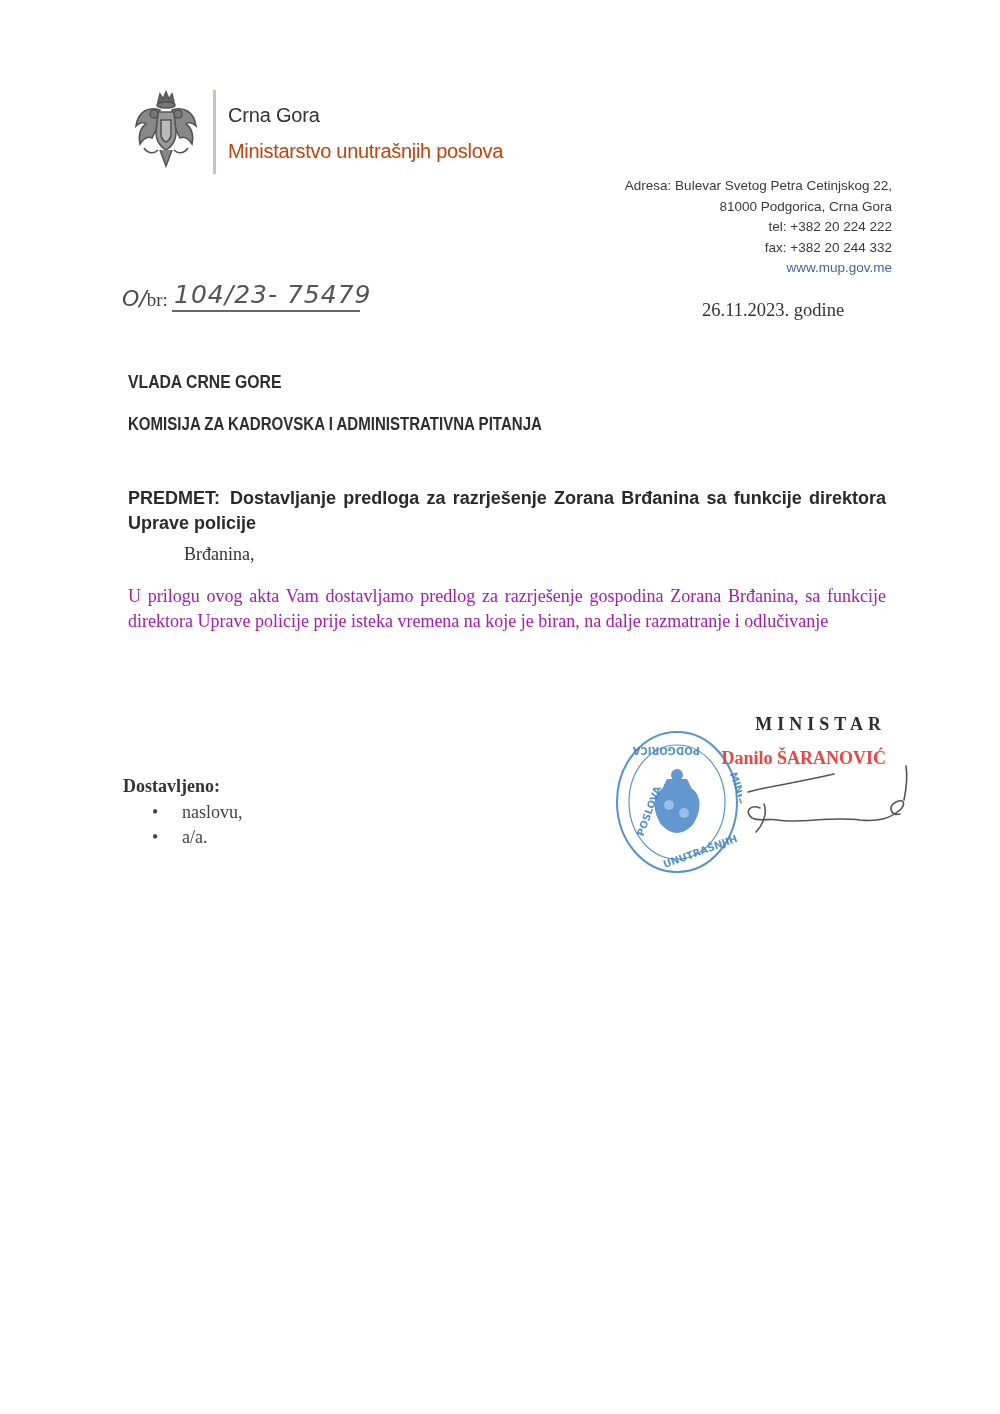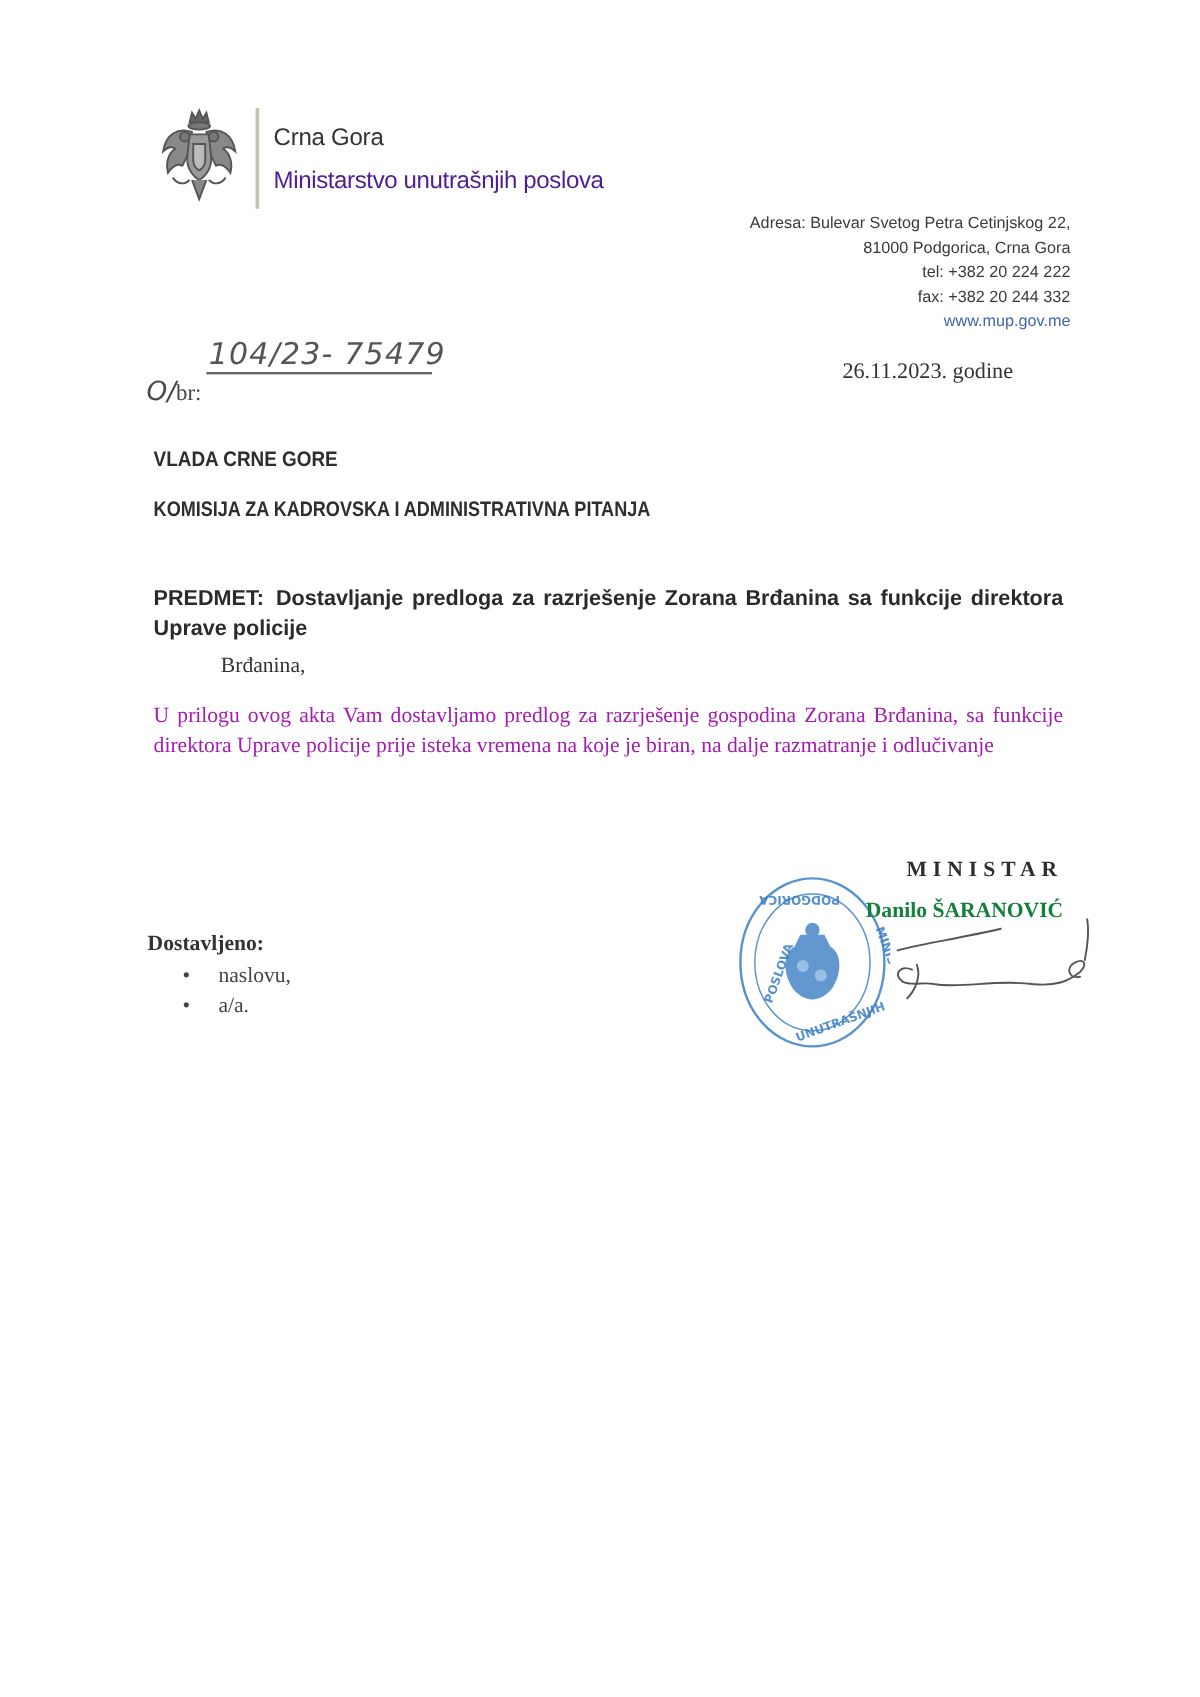--- a/index.html
+++ b/index.html
@@ -3,48 +3,48 @@
 <meta charset="utf-8">
 <style>
   html, body { margin: 0; padding: 0; background: #ffffff; }
   body { width: 1000px; height: 1414px; position: relative; overflow: hidden; font-family: "Liberation Sans", sans-serif; color: #2b2b2b; }
   .abs { position: absolute; }
 
   
   .coat { left: 130px; top: 88px; width: 72px; height: 84px; }
   .divider { left: 213px; top: 90px; width: 3px; height: 84px; background: #c9c2b4; }
   .country { left: 228px; top: 104px; font-size: 20px; color: #333; letter-spacing: -0.2px; }
-  .ministry { left: 228px; top: 140px; font-size: 20px; color: #4c1d95; letter-spacing: -0.3px; }
+  .ministry { left: 228px; top: 140px; font-size: 20px; color: #c2410c; letter-spacing: -0.3px; }
 
   .addr { right: 108px; top: 176px; text-align: right; font-size: 13.5px; line-height: 20.5px; color: #3a3a3a; }
   .addr .web { color: #3f66a8; }
 
   .ref { left: 122px; top: 280px; height: 34px; }
-  .ref .prefix { font-family: "Liberation Serif", serif; font-size: 19px; color: #444; position: absolute; left: 0; top: 6px; white-space: nowrap; margin-top: 28px; }
+  .ref .prefix { font-family: "Liberation Serif", serif; font-size: 19px; color: #444; position: absolute; left: 0; top: 6px; white-space: nowrap; }
   .ref .prefix .hand { font-family: "DejaVu Sans", sans-serif; font-style: italic; font-size: 22px; color: #4a4a4a; }
   .ref .num { position: absolute; left: 52px; top: 0; font-family: "DejaVu Sans", sans-serif; font-style: italic; font-size: 25px; letter-spacing: 1px; color: #555; white-space: nowrap; }
   .ref .line { position: absolute; left: 50px; top: 30px; width: 188px; height: 1.5px; background: #666; }
 
   .date { left: 702px; top: 300px; font-family: "Liberation Serif", serif; font-size: 18.5px; color: #333; }
 
   
   .rcpt1 { left: 128px; top: 372px; font-family: "Liberation Sans Narrow", "Liberation Sans", sans-serif; font-weight: bold; font-size: 17.5px; color: #2e2e2e; transform: scaleX(0.9); transform-origin: left; }
   .rcpt2 { left: 128px; top: 414px; font-weight: bold; font-size: 17.5px; color: #2e2e2e; transform: scaleX(0.86); transform-origin: left; white-space: nowrap; }
 
   
   .subject { left: 128px; top: 486px; width: 758px; font-weight: bold; font-size: 18px; line-height: 25px; color: #2a2a2a; text-align: justify; text-align-last: left; }
   .subject .label { margin-right: 10px; margin-top: 32px; }
 
   .greeting { left: 184px; top: 544px; font-family: "Liberation Serif", serif; font-size: 18px; color: #333; }
 
   .body { left: 128px; top: 584px; width: 758px; font-family: "Liberation Serif", serif; font-size: 18px; line-height: 25px; color: #a21caf; text-align: justify; }
 
   
   .minister-title { right: 114px; top: 714px; font-family: "Liberation Serif", serif; font-weight: bold; font-size: 18px; letter-spacing: 5px; color: #2e2e2e; }
-  .minister-name { right: 114px; top: 748px; font-family: "Liberation Serif", serif; font-weight: bold; font-size: 18px; color: #15803d; z-index: 2; }
+  .minister-name { right: 114px; top: 748px; font-family: "Liberation Serif", serif; font-weight: bold; font-size: 18px; color: #ef4444; z-index: 2; }
   .stamp { left: 612px; top: 727px; width: 130px; height: 150px; z-index: 1; }
   .signature { left: 730px; top: 760px; width: 190px; height: 90px; z-index: 3; }
 
   
   .dist-title { left: 123px; top: 776px; font-family: "Liberation Serif", serif; font-weight: bold; font-size: 18px; color: #333; }
   .dist-list { left: 150px; top: 800px; margin: 0; padding: 0; list-style: none; font-family: "Liberation Serif", serif; font-size: 18px; line-height: 25px; color: #444; }
   .dist-list li { position: relative; padding-left: 32px; }
   .dist-list li .bullet { position: absolute; left: 2px; top: 0; }
 </style>
 </head>

